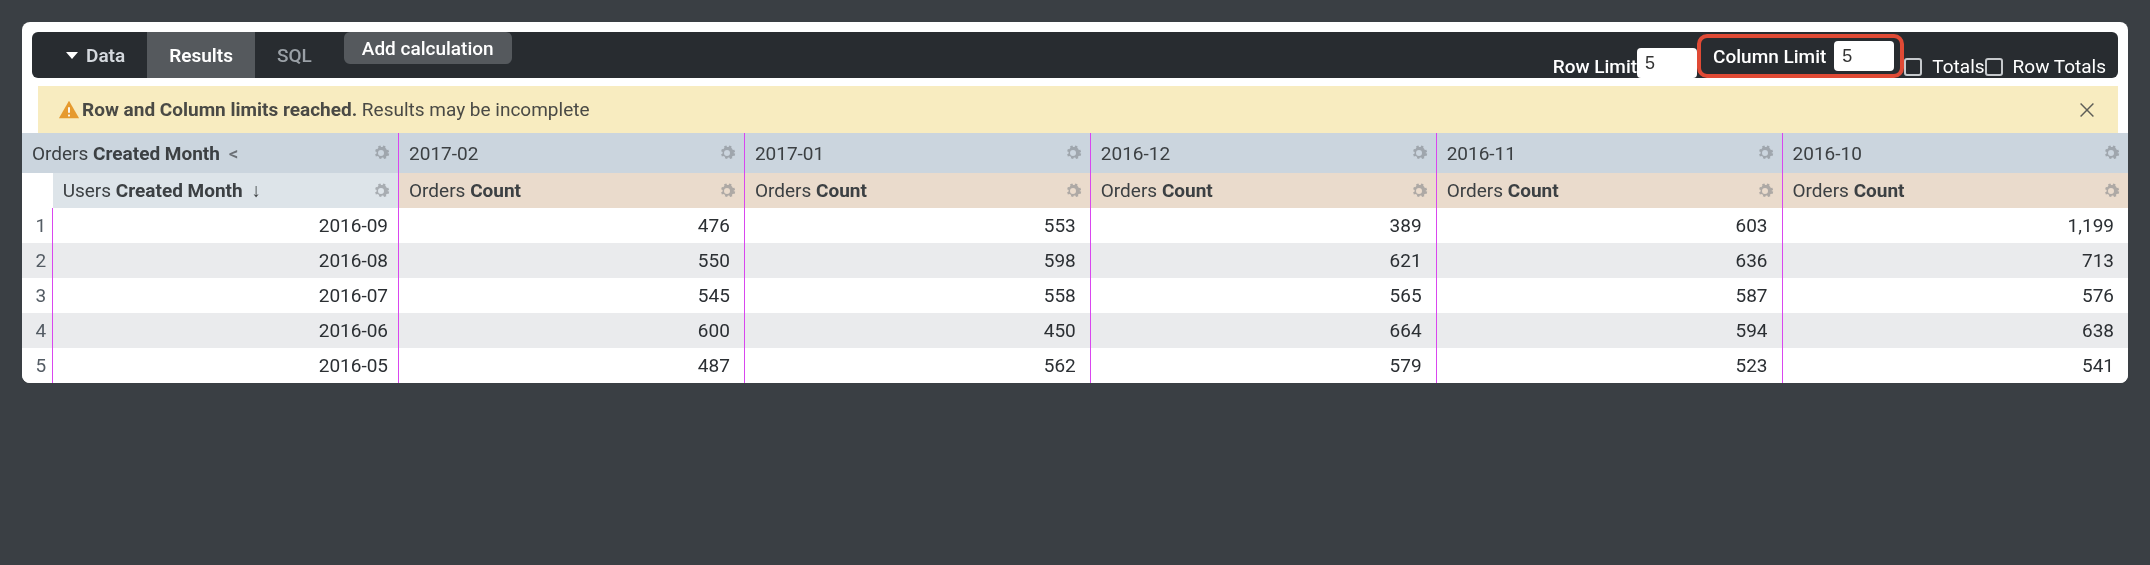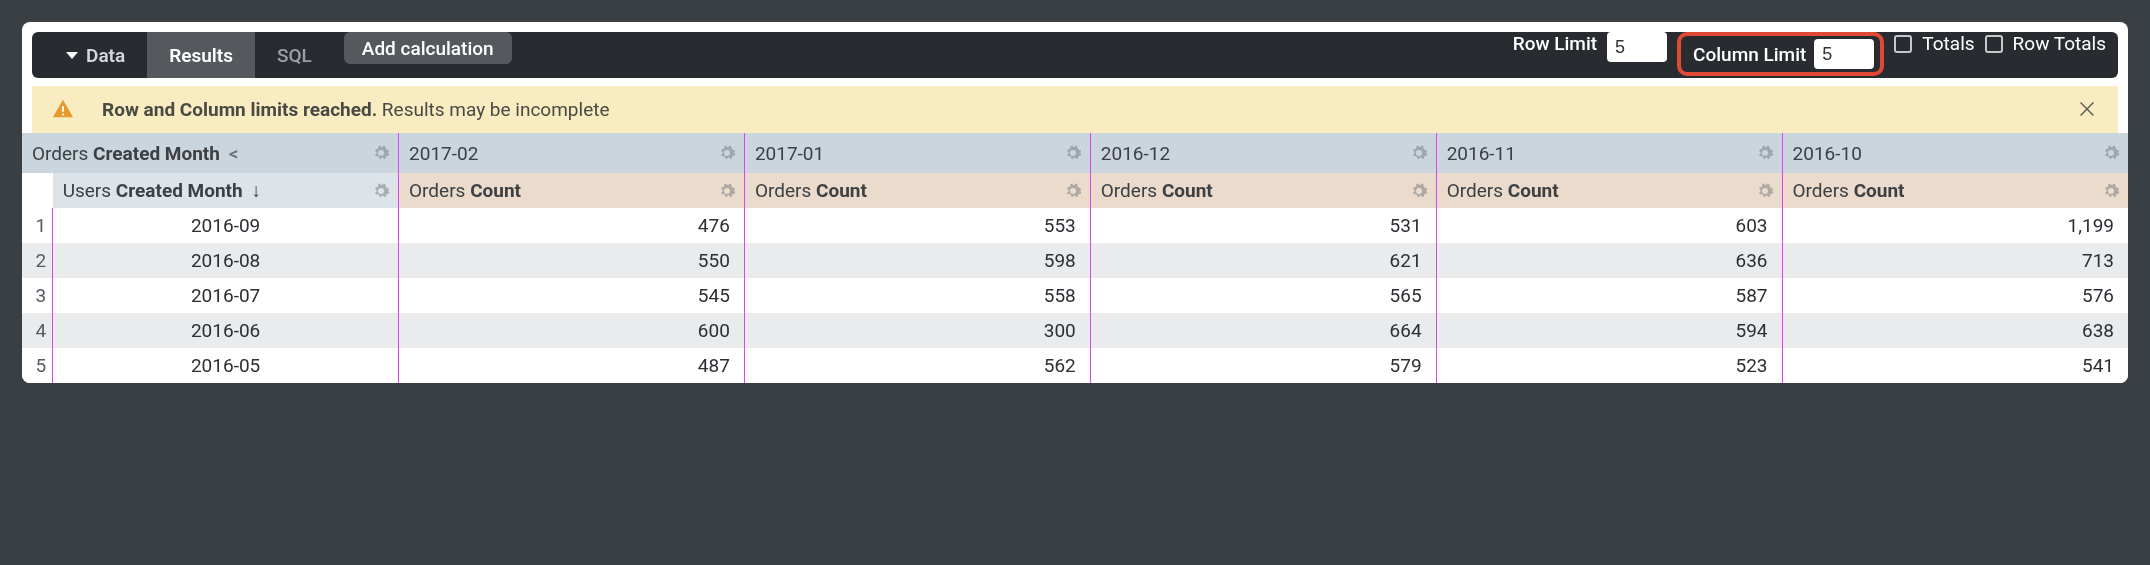--- a/index.html
+++ b/index.html
@@ -58,22 +58,21 @@
     border-radius: 6px;
     color: #fff;
     margin-left: 10px;
     cursor: pointer;
     font-weight: 500;
     height: 32px;
   }
   .toolbar-right {
     margin-left: auto;
     display: flex;
-    align-items: flex-start;
-    gap: 10px;
+    align-items: flex-end;
     height: 100%;
   }
   .field-label {
     color: #fff;
     font-weight: 500;
   }
   .text-input {
     background: #fff;
     color: #333;
     border: none;
@@ -103,24 +102,24 @@
     border: 2px solid #c6c9cc;
     border-radius: 3px;
     background: transparent;
     display: inline-block;
   }
   
   .alert {
     background: #f8ecc0;
     color: #4a4a45;
     display: flex;
-    align-items: flex-start;
-    gap: 28px;
+    align-items: center;
+    gap: 2px;
     padding: 12px 20px;
-    margin: 8px 10px 0 10px;
+    margin: 8px 10px 0 16px;
   }
   .alert .icon { color: #e69a2e; }
   .alert .strong { font-weight: 700; }
   .alert .close { margin-left: auto; cursor: pointer; color: #5e5e58; }
   
   .tbl-wrap { overflow-x: auto; }
   table {
     border-collapse: collapse;
     width: 100%;
     table-layout: fixed;
@@ -152,21 +151,21 @@
   
   thead tr.h2 th { background: #eadbcc; height: 30px; }
   thead tr.h2 th.dim { background: #dde4e9; }
   thead tr.h2 th.idx { background: #fff; }
   
   tbody td { height: 34px; }
   tbody tr.odd td { background: #eaebed; }
   tbody tr.even td { background: #fff; }
   td.idx { text-align: right; color: #545c64; font-variant-numeric: tabular-nums; padding-right: 6px;}
   td.num { text-align: right; font-variant-numeric: tabular-nums; padding-right: 14px; }
-  td.dim { text-align: center; margin-top: 33px; }
+  td.dim { text-align: right; margin-top: 33px; }
   td.vsep, th.vsep { border-left: 1px solid #d946ef; }
   .angle { color: #6a6f75; font-weight: 500; margin-left: 4px; }
   .sort-arrow { margin-left: 4px; }
 </style>
 </head>
 <body>
 
 <div class="panel">
 
   <div class="toolbar">
@@ -344,21 +343,21 @@
               </span>
           </th>
         </tr>
       </thead>
       <tbody>
         <tr class="even">
             <td class="idx">1</td>
             <td class="dim vsep">2016-09</td>
             <td class="num vsep">476</td>
             <td class="num vsep">553</td>
-            <td class="num vsep">531</td>
+            <td class="num vsep">389</td>
             <td class="num vsep">603</td>
             <td class="num vsep">1,199</td>
           </tr>
         <tr class="odd">
             <td class="idx">2</td>
             <td class="dim vsep">2016-08</td>
             <td class="num vsep">550</td>
             <td class="num vsep">598</td>
             <td class="num vsep">621</td>
             <td class="num vsep">636</td>
@@ -370,21 +369,21 @@
             <td class="num vsep">545</td>
             <td class="num vsep">558</td>
             <td class="num vsep">565</td>
             <td class="num vsep">587</td>
             <td class="num vsep">576</td>
           </tr>
         <tr class="odd">
             <td class="idx">4</td>
             <td class="dim vsep">2016-06</td>
             <td class="num vsep">600</td>
-            <td class="num vsep">300</td>
+            <td class="num vsep">450</td>
             <td class="num vsep">664</td>
             <td class="num vsep">594</td>
             <td class="num vsep">638</td>
           </tr>
         <tr class="even">
             <td class="idx">5</td>
             <td class="dim vsep">2016-05</td>
             <td class="num vsep">487</td>
             <td class="num vsep">562</td>
             <td class="num vsep">579</td>

